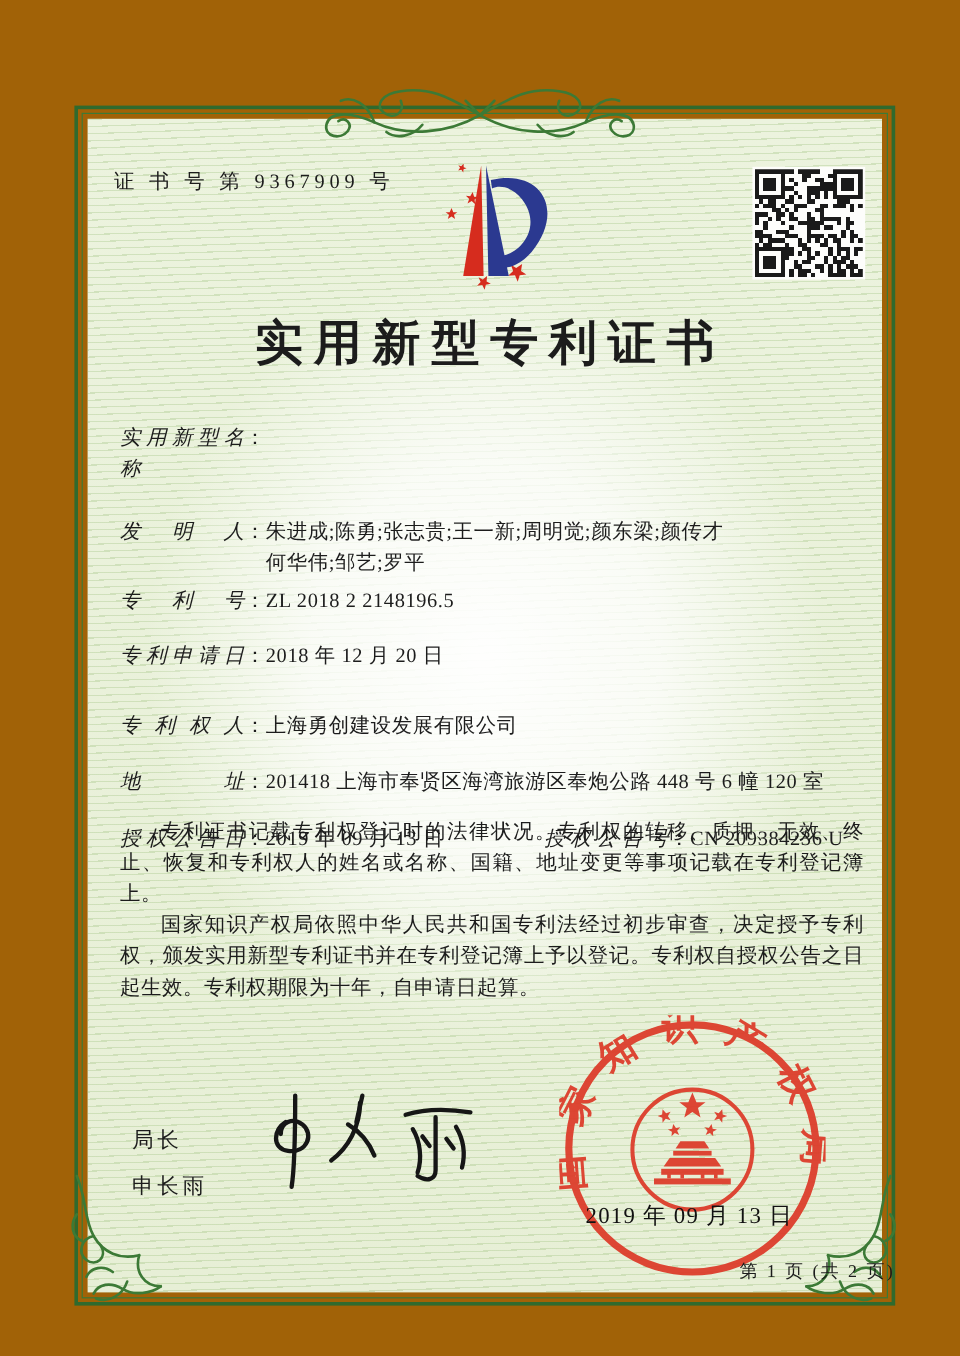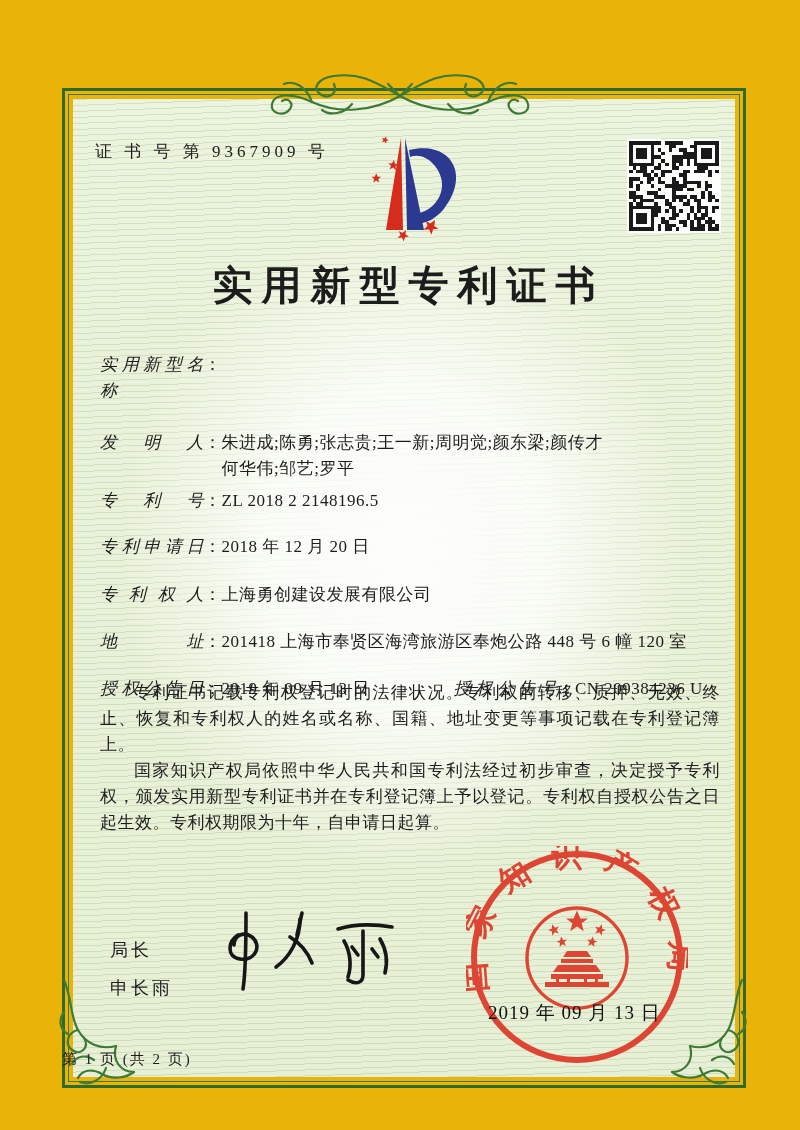--- a/index.html
+++ b/index.html
@@ -1,19 +1,19 @@
 <!DOCTYPE html>
 <html><head>
 <meta charset="utf-8">
 <style>
   * { margin:0; padding:0; box-sizing:border-box; }
   body { background:#e8e4d8; font-family:"Liberation Serif","DejaVu Serif",serif; }
   .page {
     position:relative; width:800px; height:1130px; margin:0 auto;
-    background:#eab308; overflow:hidden; color:#1c1c1c;
+    background:#a16207; overflow:hidden; color:#1c1c1c;
   }
   
   .frame {
     position:absolute; left:62px; top:88px; width:684px; height:1000px;
     border:3px solid #2f6a2e;
   }
   .frame .inner-line {
     position:absolute; left:3px; top:3px; right:3px; bottom:3px;
     border:1px solid #3c7a36;
   }
@@ -38,40 +38,40 @@
     font-family:"Liberation Serif","DejaVu Serif",serif;
   }
 
   .fields { position:absolute; left:100px; top:352px; width:620px; font-size:17px; }
   .frow { display:flex; line-height:26px; letter-spacing:.5px; }
   .lbl { display:inline-block; width:104px; text-align:justify; text-align-last:justify; flex:none;font-style:italic; }
   .colon { flex:none; }
   .val { flex:1; }
   .val .vline { display:block; }
   .mb-a { margin-bottom:26px; } .mb-b { margin-bottom:6px; } .mb-c { margin-bottom:20px; }
-  .mb-d { margin-bottom:22px;align-items:flex-end; } .mb-e { margin-bottom:21px; }
+  .mb-d { margin-bottom:32px;align-items:flex-end; } .mb-e { margin-bottom:21px; }
   .val-fixed { flex:none; width:232px; }
 
   .paragraphs {
     position:absolute; left:100px; top:680px; width:620px;
     font-size:17px; line-height:26px; text-align:justify; letter-spacing:.5px;
   }
   .paragraphs p { text-indent:2em; }
 
   .signer-title { position:absolute; left:110px; top:938px; font-size:18px; letter-spacing:3px; }
   .signer-name  { position:absolute; left:110px; top:976px; font-size:18px; letter-spacing:3px; }
   .signature { position:absolute; left:198px; top:903px; }
 
   .seal { position:absolute; left:466px; top:846px; opacity:.93; }
   .seal-date {
     position:absolute; left:488px; top:1000px; font-size:19px; letter-spacing:1px;
     color:#111; white-space:nowrap;
   }
 
-  .page-num { position:absolute; left:62px; width:684px; top:1050px; text-align:left; font-size:15px; letter-spacing:2px; }
+  .page-num { position:absolute; left:62px; width:684px; top:1050px; text-align:right; font-size:15px; letter-spacing:2px; }
   .back-note { position:absolute; left:0; width:800px; top:1142px; text-align:right; font-size:15px; letter-spacing:3px;font-family:Liberation Serif, serif; }
 </style>
 </head>
 <body>
 
 <div class="page">
 
   <div class="frame">
     <div class="guilloche"></div>
     <div class="inner-line"></div>

